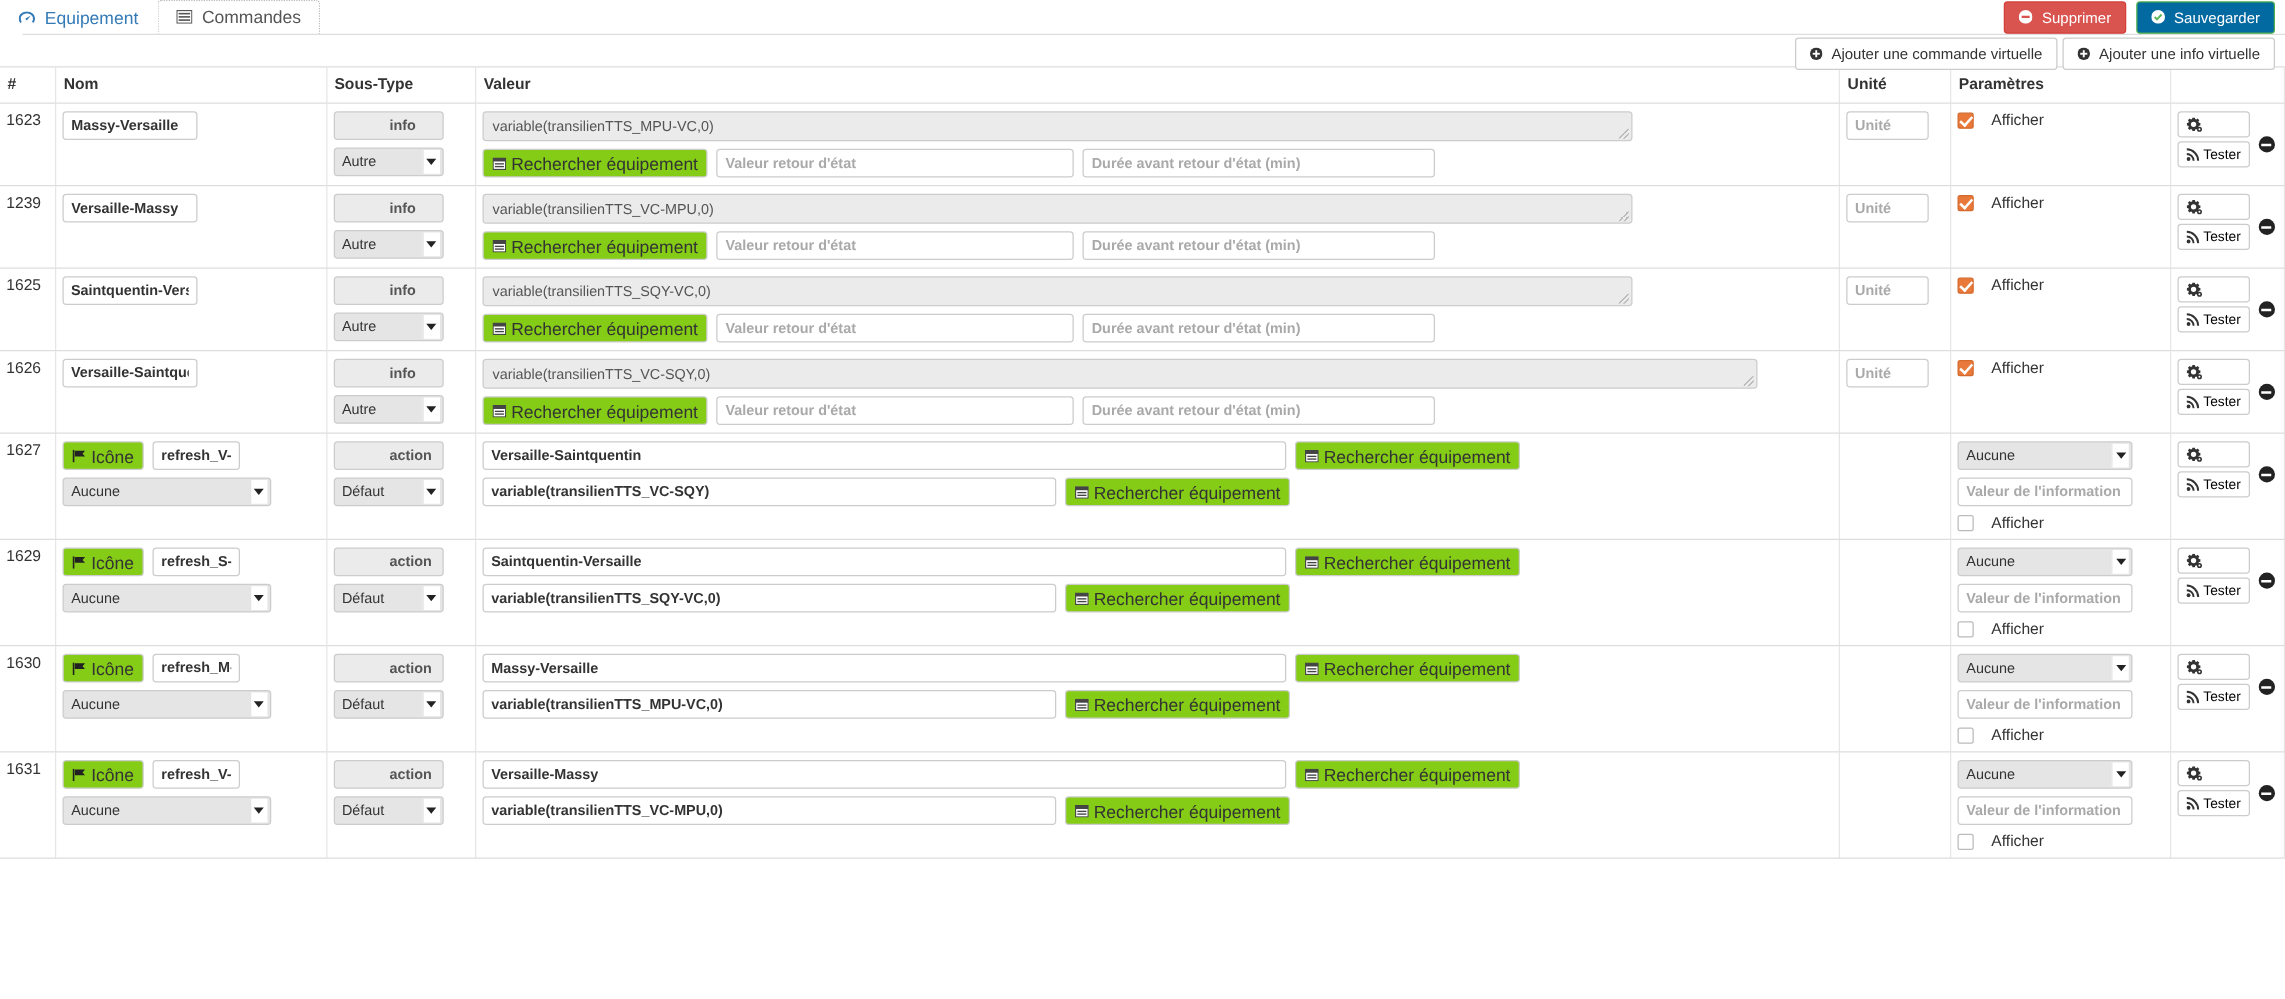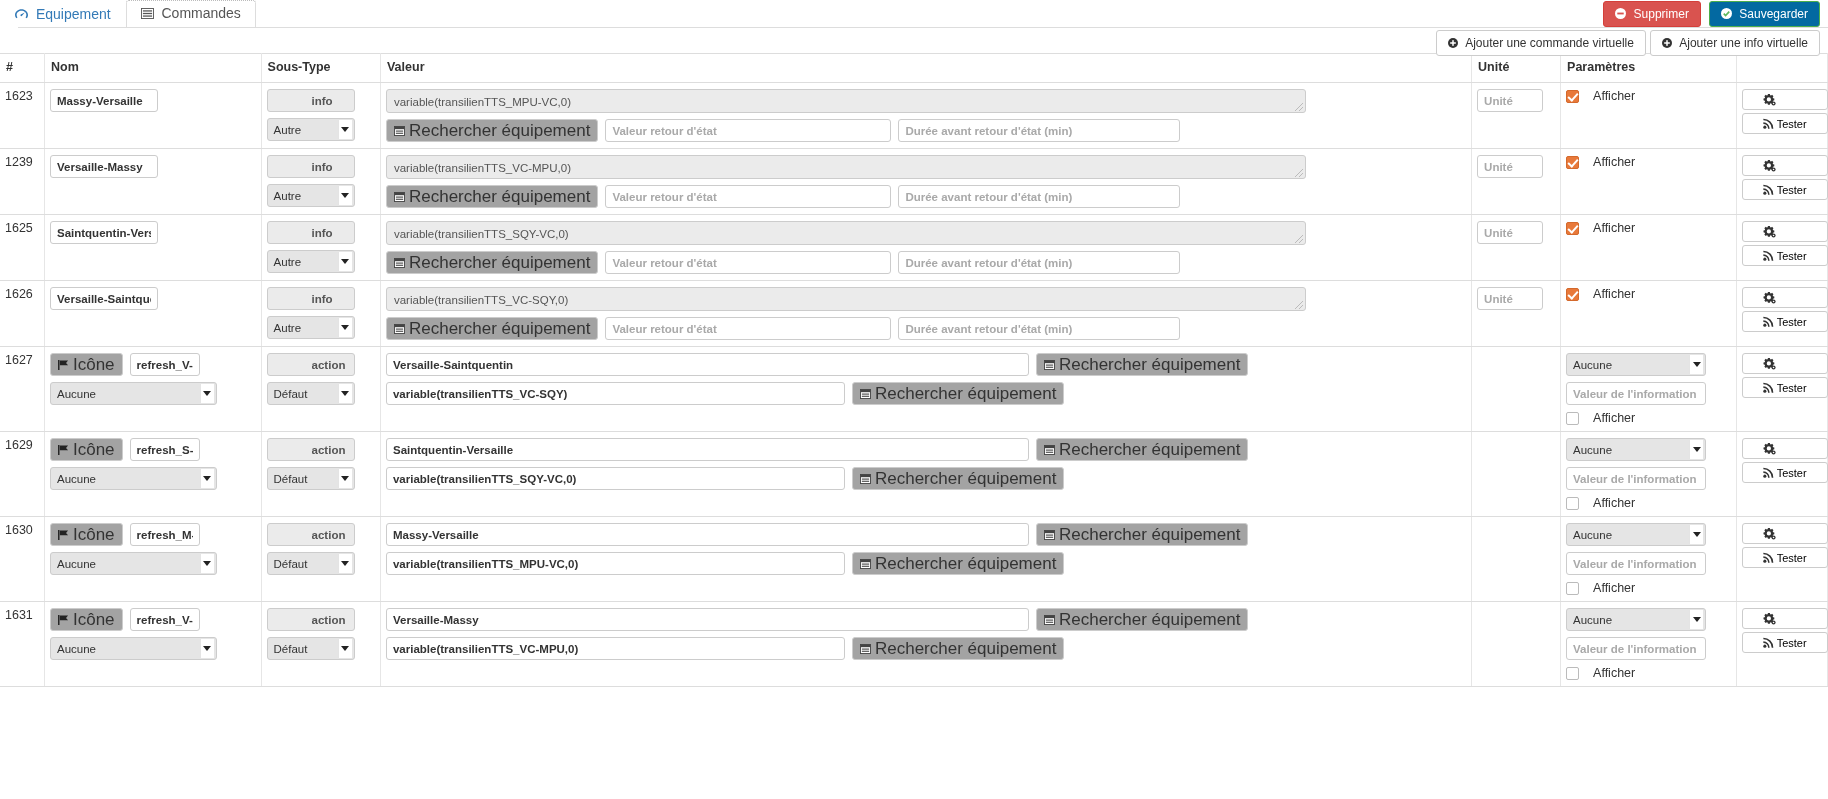--- a/index.html
+++ b/index.html
@@ -119,22 +119,22 @@
     display:flex; align-items:center; justify-content:center;
   }
   .sel .caret i {
     display:block; width:0; height:0;
     border-left:4px solid transparent; border-right:4px solid transparent;
     border-top:5px solid #222;
   }
 
   .minibtn {
     display:inline-flex; align-items:center; gap:4px;
-    border:1px solid #ccc; border-radius:3px; background:#a3a3a3;
-    font-size:17px; color:#333; padding:4px 7px; height:23px;
+    border:1px solid #ccc; border-radius:3px; background:#84cc16;
+    font-size:14px; color:#333; padding:4px 7px; height:23px;
     cursor:pointer; white-space:nowrap;
   }
 
   .rowline { display:flex; gap:7px; align-items:flex-start; }
   .rowline + .rowline { margin-top:6px; }
 
   
   .valta {
     width:100%;
     border:1px solid #ccc; border-radius:3px;
@@ -161,21 +161,21 @@
   .box.checked::after {
     content:""; position:absolute; left:3px; top:0px; width:4px; height:8px;
     border:solid #fff; border-width:0 2px 2px 0; transform:rotate(42deg);
   }
 
   
   .actcol { display:flex; align-items:flex-start; gap:7px; }
   .actbtns { display:flex; flex-direction:column; gap:3px; }
   .sqbtn {
     border:1px solid #ccc; border-radius:3px; background:#fff;
-    font-size:11px; padding:3px 20px; height:21px; cursor:pointer;
+    font-size:11px; padding:3px 6px; height:21px; cursor:pointer;
     display:inline-flex; align-items:center; gap:3px; white-space:nowrap;
   }
   .minus {
     width:13px; height:13px; border-radius:50%; background:#222;
     position:relative; margin-top:20px; flex:none; cursor:pointer;
   }
   .minus::after { content:""; position:absolute; left:2.5px; top:5.5px; width:8px; height:2px; background:#fff; }
 
   svg { display:block; }
 </style>
@@ -515,21 +515,21 @@
             <div class="sel" style="width:88px">
       <span>Autre</span>
       <span class="caret">
                 <i></i>
               </span>
     </div>
           </div>
       </td>
       <td>
         <div class="rowline">
-          <div class="valta" style="width:920px">
+          <div class="valta" style="width:1020px">
             <span>variable(transilienTTS_VC-SQY,0)</span>
             <span class="grip"></span>
           </div>
         </div>
         <div class="rowline">
           <button class="minibtn">
       <span>
                 <svg width="11" height="10" viewBox="0 0 12 11">
                   <rect x="0.5" y="0.5" width="11" height="10" fill="#fff" stroke="#444"></rect>
                   <rect x="0.5" y="0.5" width="11" height="3" fill="#444"></rect>

